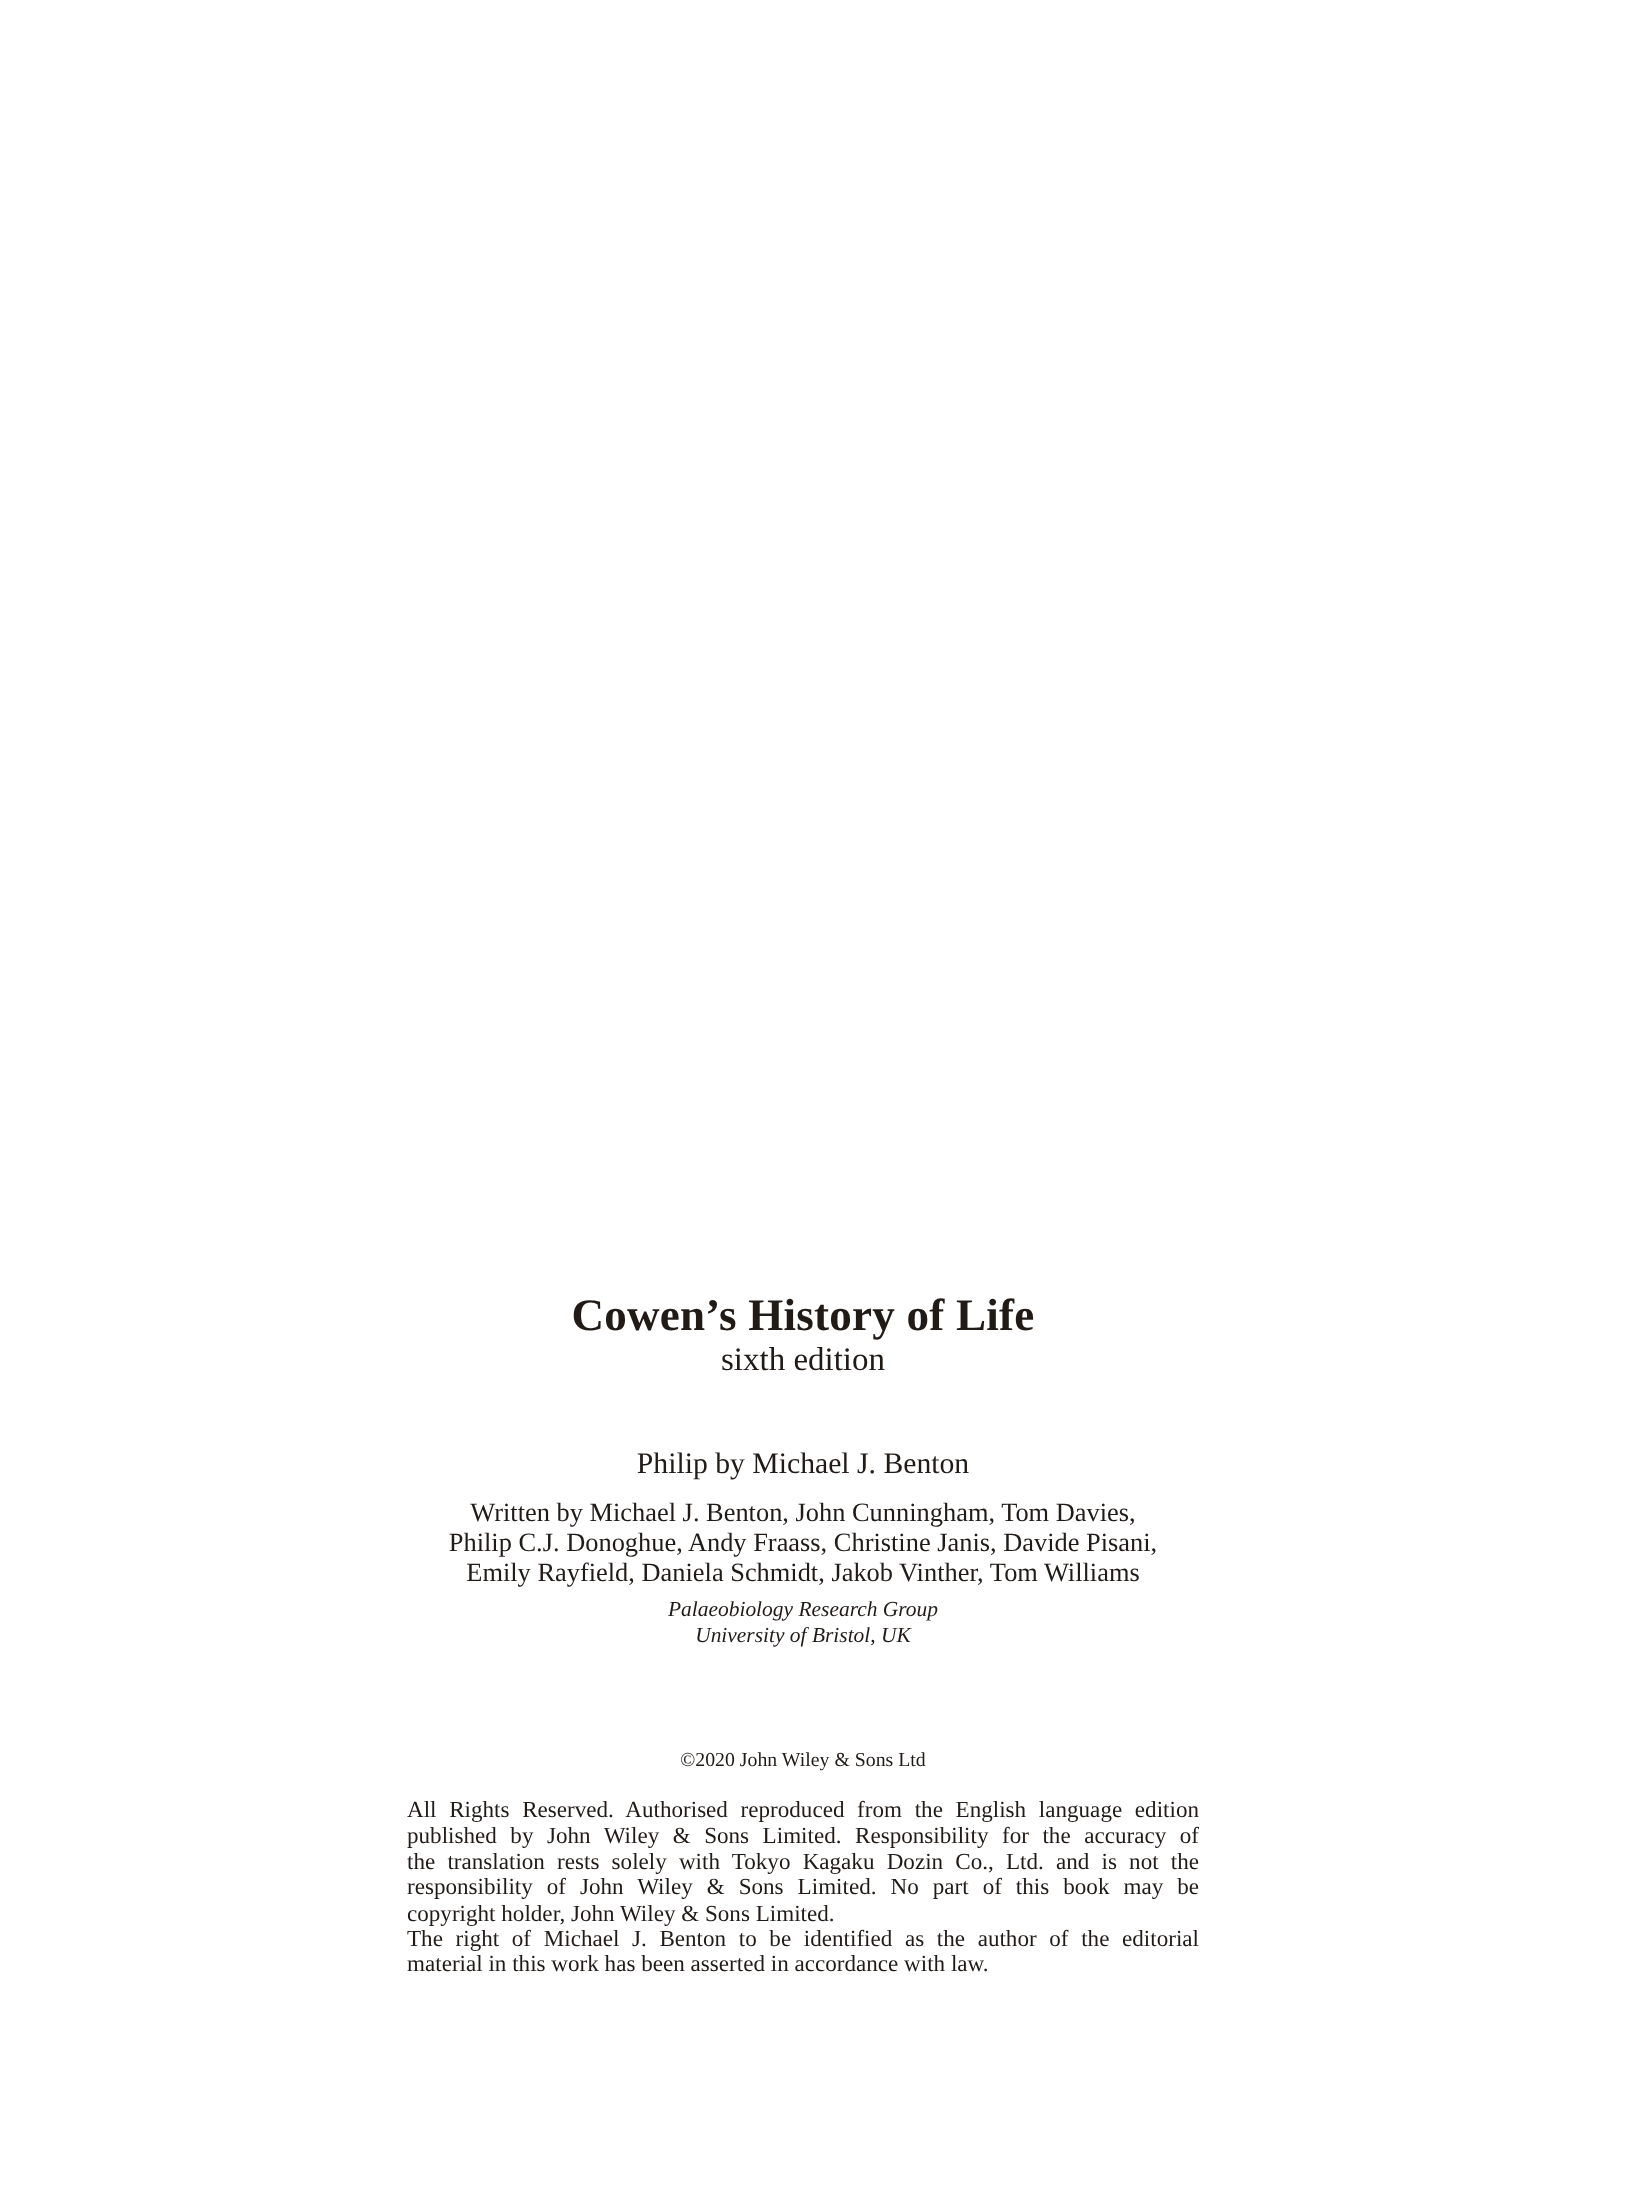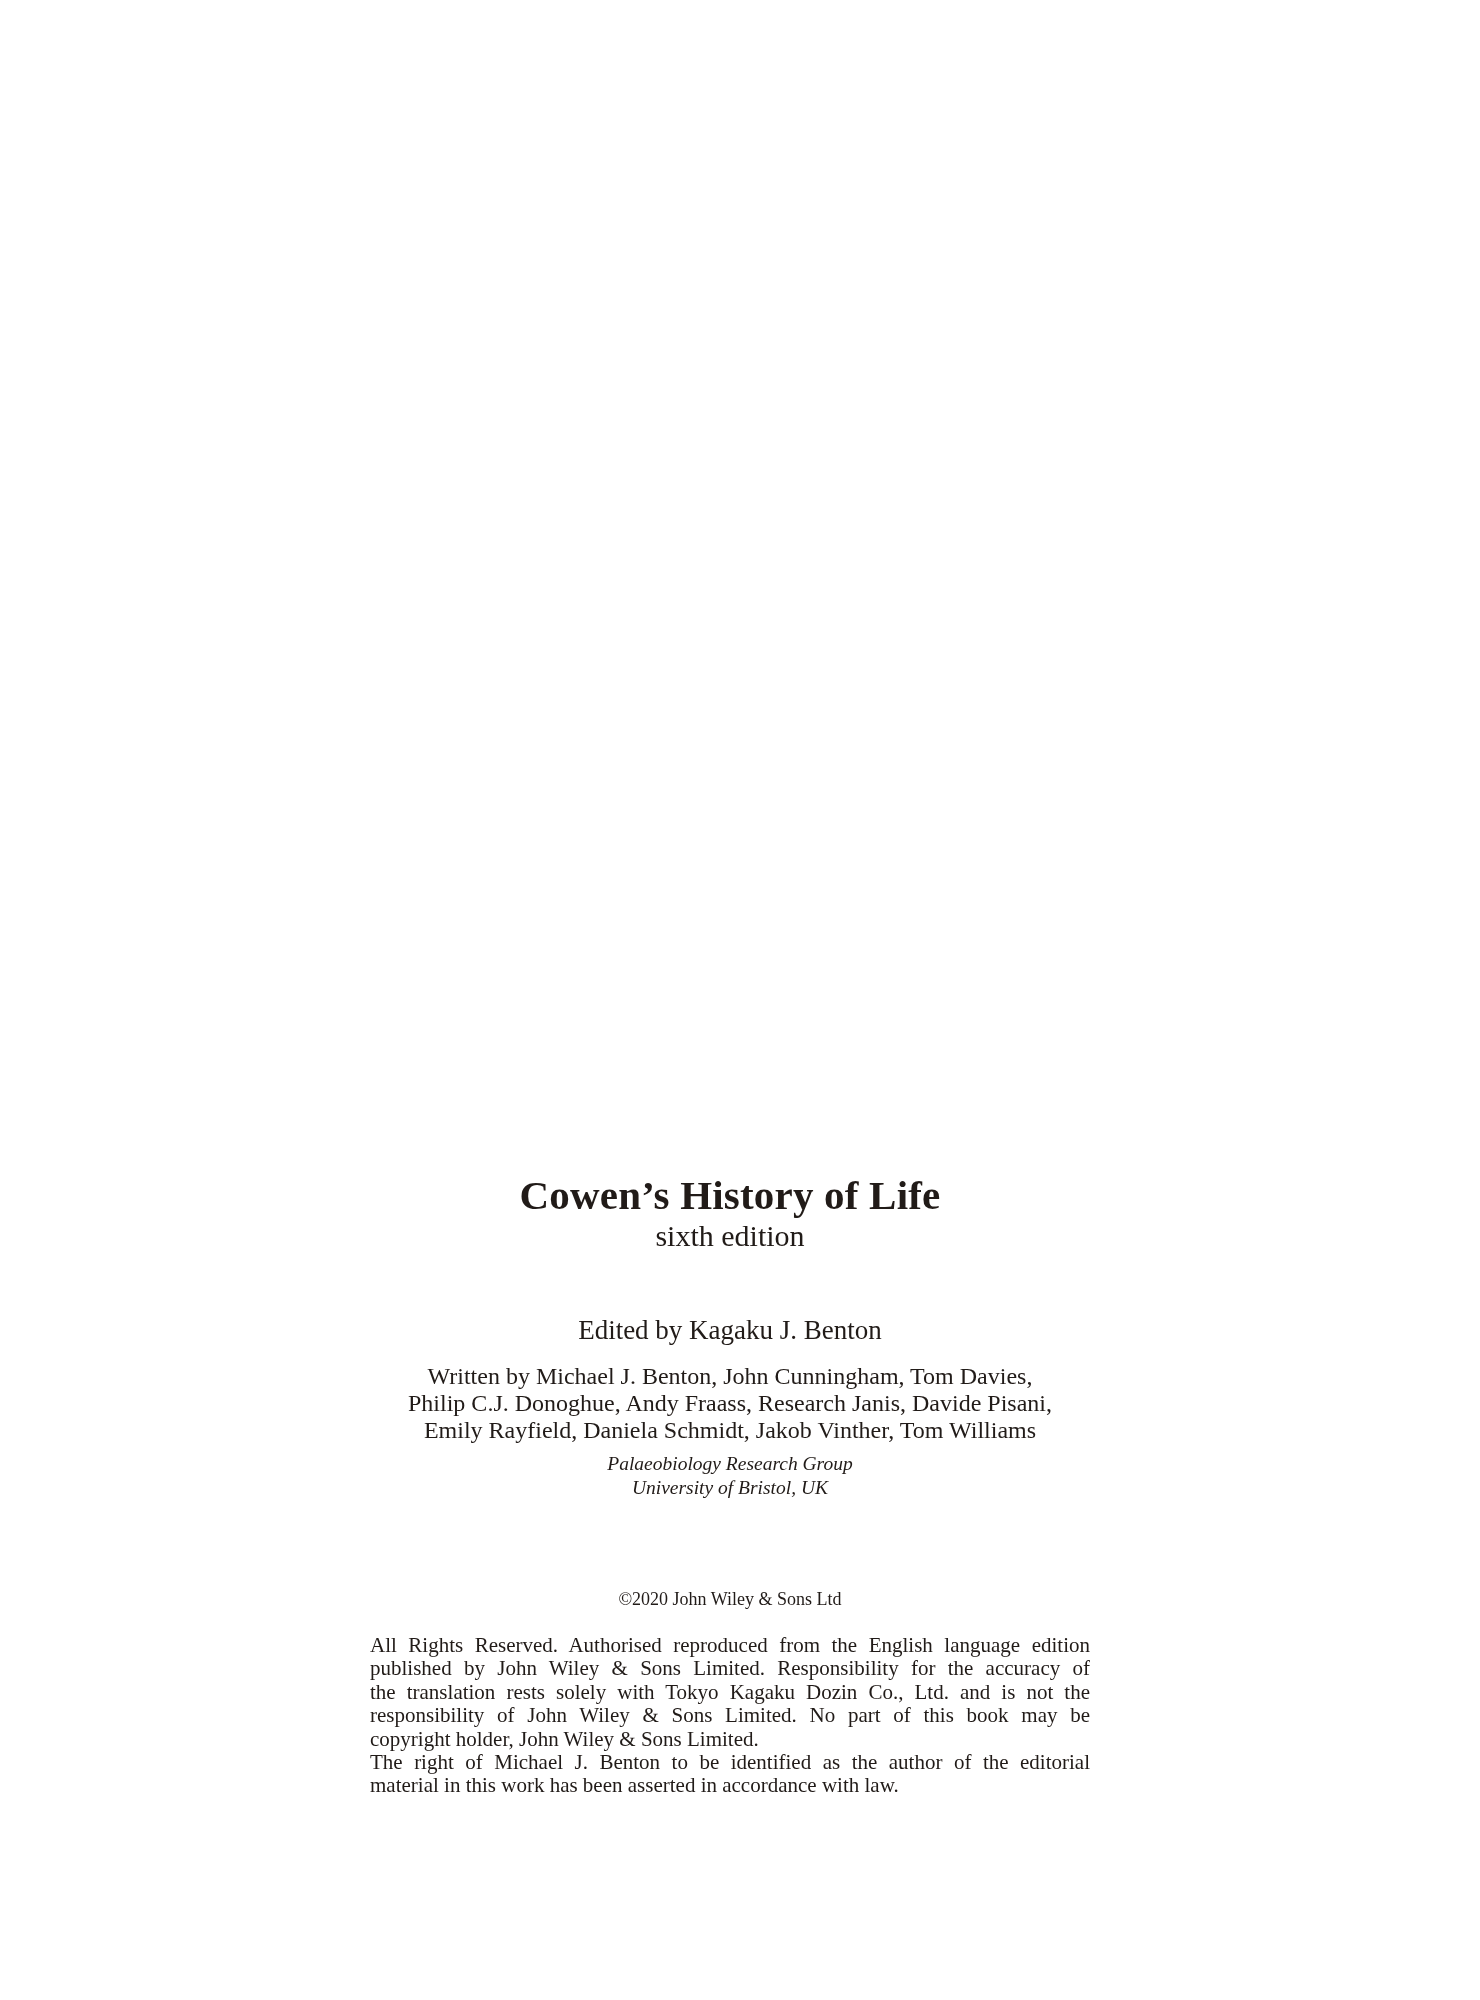--- a/index.html
+++ b/index.html
@@ -83,25 +83,25 @@
 </style>
 </head>
 <body>
 
 <div class="page" style="background: rgb(255, 255, 255); color: rgb(33, 27, 24);">
 
   <h1 class="col title">Cowen’s History of Life</h1>
 
   <div class="col subtitle">sixth edition</div>
 
-  <div class="col edited">Edited by Kagaku J. Benton</div>
+  <div class="col edited">Philip by Michael J. Benton</div>
 
   <div class="col written">
       <div class="wline">Written by Michael J. Benton, John Cunningham, Tom Davies,</div>
-      <div class="wline">Philip C.J. Donoghue, Andy Fraass, Research Janis, Davide Pisani,</div>
+      <div class="wline">Philip C.J. Donoghue, Andy Fraass, Christine Janis, Davide Pisani,</div>
       <div class="wline">Emily Rayfield, Daniela Schmidt, Jakob Vinther, Tom Williams</div>
     </div>
 
   <div class="col affiliation">
       <div class="aline">Palaeobiology Research Group</div>
       <div class="aline">University of Bristol, UK</div>
     </div>
 
   <div class="col copyright">©2020 John Wiley &amp; Sons Ltd</div>
 

